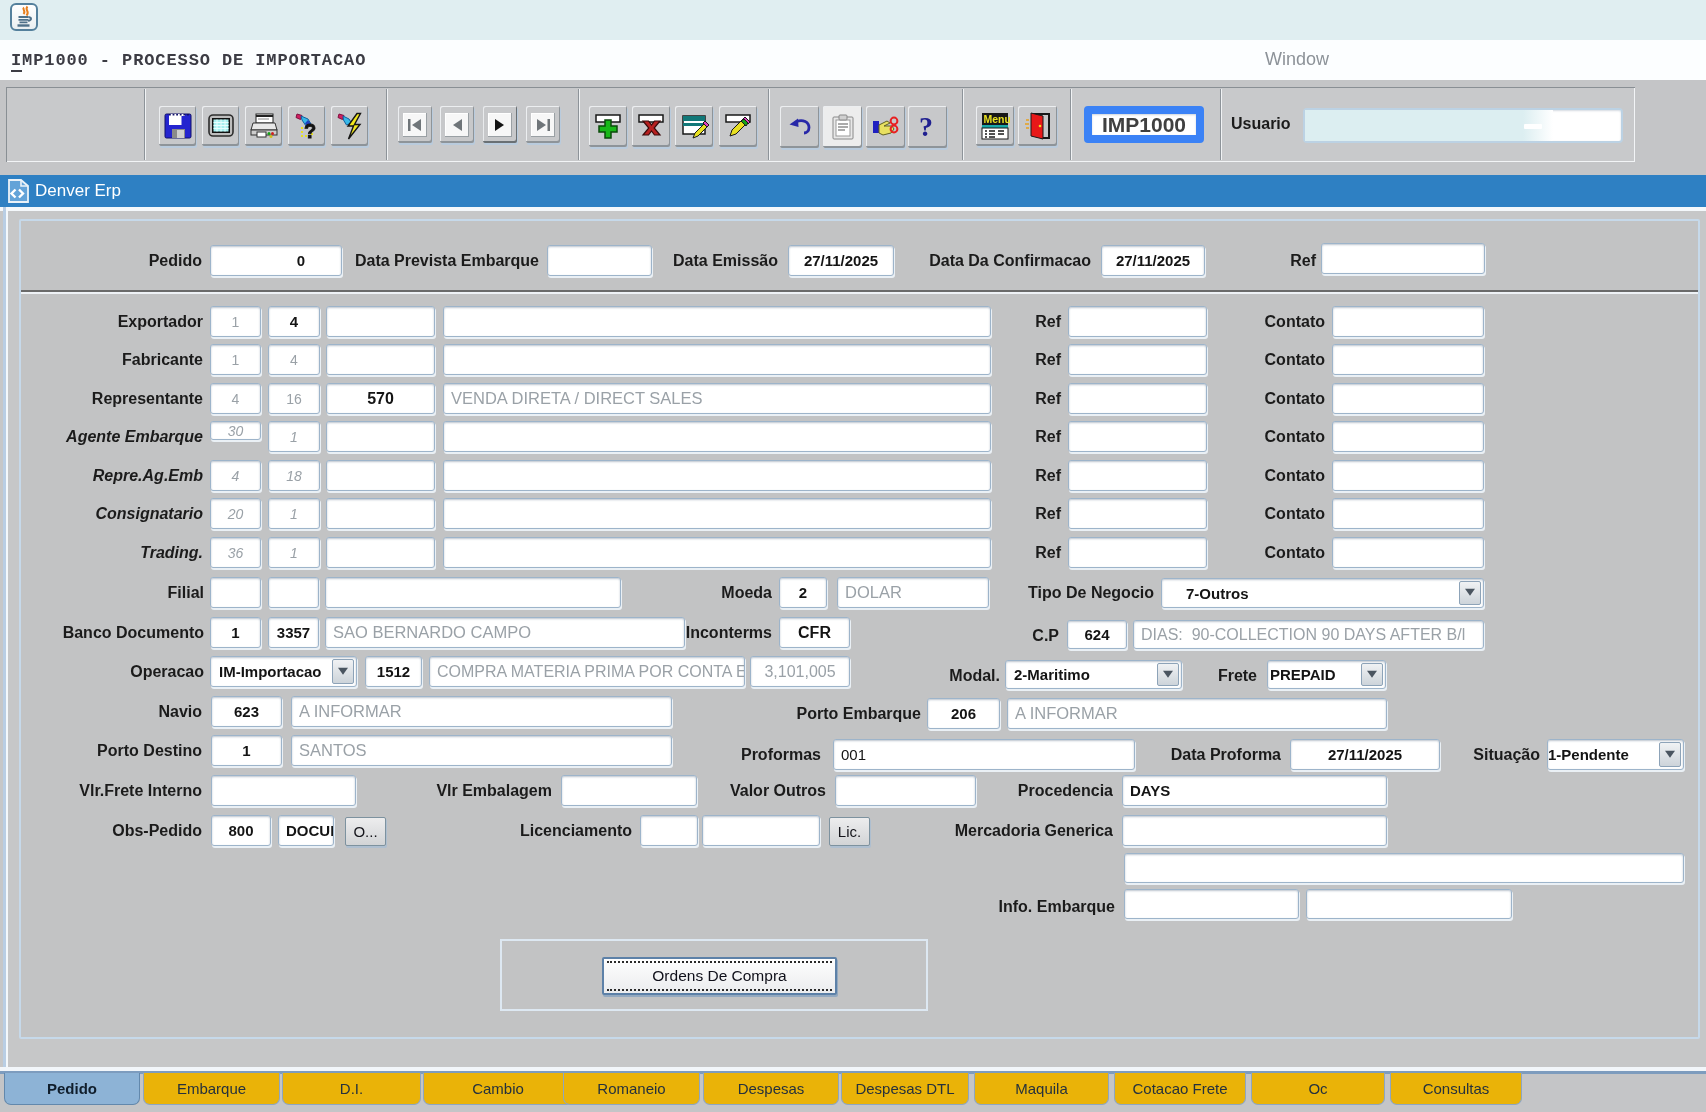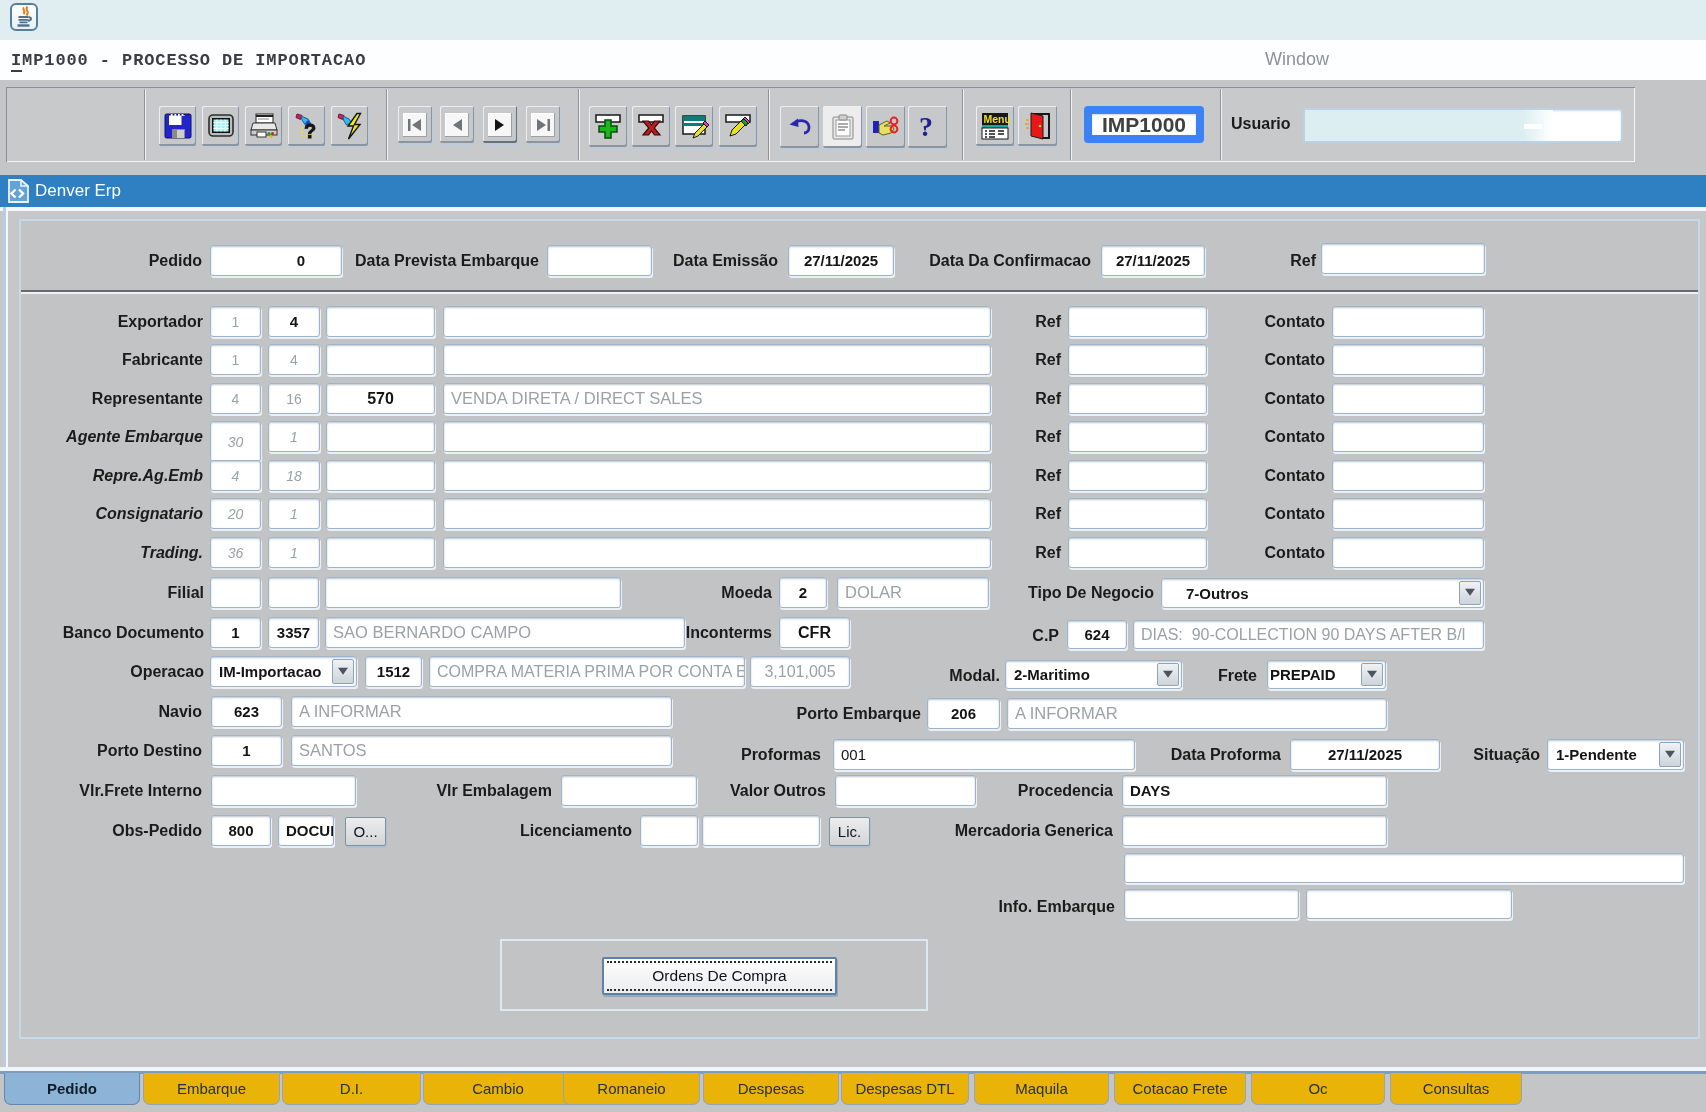--- a/index.html
+++ b/index.html
@@ -259,21 +259,21 @@
 <div class="lbl" style="right:1503px;top:383px">Representante</div>
 <div class="fld c gray" style="left:210px;top:383px;width:51px;height:31px;font-size:14px">4</div>
 <div class="fld c gray" style="left:268px;top:383px;width:52px;height:31px;font-size:14px">16</div>
 <div class="fld c b" style="left:326px;top:383px;width:109px;height:31px;font-size:16px">570</div>
 <div class="fld gray pl" style="left:443px;top:383px;width:548px;height:31px;font-size:16.5px">VENDA DIRETA / DIRECT SALES</div>
 <div class="lbl" style="right:645px;top:383px">Ref</div>
 <div class="fld " style="left:1068px;top:383px;width:139px;height:31px;"></div>
 <div class="lbl" style="right:381px;top:383px">Contato</div>
 <div class="fld " style="left:1332px;top:383px;width:152px;height:31px;"></div>
 <div class="lbl it" style="right:1503px;top:421px">Agente Embarque</div>
-<div class="fld c gray it" style="left:210px;top:421px;width:51px;height:41px;font-size:14px">30</div>
+<div class="fld c gray it" style="left:210px;top:421px;width:51px;height:19px;font-size:14px">30</div>
 <div class="fld c gray it" style="left:268px;top:421px;width:52px;height:31px;font-size:14px">1</div>
 <div class="fld c b" style="left:326px;top:421px;width:109px;height:31px;font-size:16px"></div>
 <div class="fld gray pl" style="left:443px;top:421px;width:548px;height:31px;font-size:16.5px"></div>
 <div class="lbl" style="right:645px;top:421px">Ref</div>
 <div class="fld " style="left:1068px;top:421px;width:139px;height:31px;"></div>
 <div class="lbl" style="right:381px;top:421px">Contato</div>
 <div class="fld " style="left:1332px;top:421px;width:152px;height:31px;"></div>
 <div class="lbl it" style="right:1503px;top:460px">Repre.Ag.Emb</div>
 <div class="fld c gray it" style="left:210px;top:460px;width:51px;height:31px;font-size:14px">4</div>
 <div class="fld c gray it" style="left:268px;top:460px;width:52px;height:31px;font-size:14px">18</div>
@@ -335,21 +335,21 @@
 <div class="fld c b" style="left:927px;top:698px;width:73px;height:31px;font-size:15px">206</div>
 <div class="fld gray pl" style="left:1007px;top:698px;width:380px;height:31px;font-size:16.5px">A INFORMAR</div>
 <div class="lbl" style="right:1504px;top:735px">Porto Destino</div>
 <div class="fld c b" style="left:211px;top:735px;width:71px;height:31px;font-size:15px">1</div>
 <div class="fld gray pl" style="left:291px;top:735px;width:381px;height:31px;font-size:16.5px">SANTOS</div>
 <div class="lbl" style="right:885px;top:739px">Proformas</div>
 <div class="fld pl" style="left:833px;top:739px;width:302px;height:31px;font-size:15px">001</div>
 <div class="lbl" style="right:425px;top:739px">Data Proforma</div>
 <div class="fld c b" style="left:1290px;top:739px;width:150px;height:31px;font-size:15px">27/11/2025</div>
 <div class="lbl" style="right:166px;top:739px">Situação</div>
-<div class="fld dd b" style="left:1547px;top:739px;width:137px;height:31px;padding-left:8px">1-Pendente<div class="ar"></div></div>
+<div class="fld dd b" style="left:1547px;top:739px;width:137px;height:31px;">1-Pendente<div class="ar"></div></div>
 <div class="lbl" style="right:1504px;top:775px">Vlr.Frete Interno</div>
 <div class="fld " style="left:211px;top:775px;width:145px;height:31px;"></div>
 <div class="lbl" style="right:1154px;top:775px">Vlr Embalagem</div>
 <div class="fld " style="left:561px;top:775px;width:136px;height:31px;"></div>
 <div class="lbl" style="right:880px;top:775px">Valor Outros</div>
 <div class="fld " style="left:835px;top:775px;width:141px;height:31px;"></div>
 <div class="lbl" style="right:593px;top:775px">Procedencia</div>
 <div class="fld b pl" style="left:1122px;top:775px;width:265px;height:31px;font-size:15px">DAYS</div>
 <div class="lbl" style="right:1504px;top:815px">Obs-Pedido</div>
 <div class="fld c b" style="left:211px;top:815px;width:60px;height:31px;font-size:15px">800</div>

